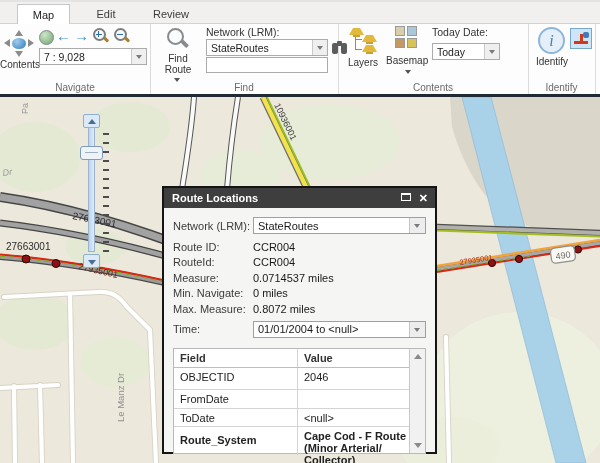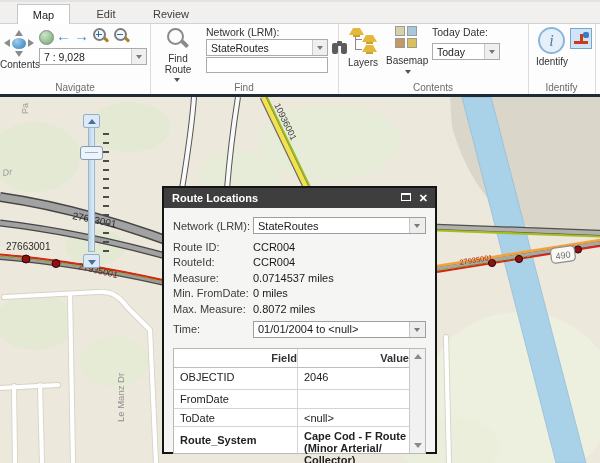--- a/index.html
+++ b/index.html
@@ -98,21 +98,21 @@
   .dlg-combo .arr:after{content:"";position:absolute;left:50%;top:50%;margin:-1.5px 0 0 -3.5px;
       border-left:3.5px solid transparent;border-right:3.5px solid transparent;border-top:4px solid #7a7a7a;}
   
   .tbl{margin-top:8px;border:1px solid #b9b9b9;background:#fff;display:flex;height:106px;box-sizing:border-box;}
   .tbl-main{flex:1;}
   .trow{display:flex;border-bottom:1px solid #d4d4d4;box-sizing:border-box;}
   .trow:last-child{border-bottom:none;font-weight:bold;}
   .tcell{font-size:11px;color:#222;padding:3px 0 0 6px;box-sizing:border-box;line-height:12px;}
   .tcell.f{width:124px;flex:none;border-right:1px solid #d4d4d4;}
   .tcell.v{flex:1;}
-  .thead .tcell{font-weight:bold;color:#333;text-align:right;}
+  .thead .tcell{font-weight:bold;color:#333;}
   .thead{height:19px;border-bottom:1px solid #bdbdbd;}
   .rh1{height:22px;} .rh2{height:19px;} .rh3{height:18px;} .rh4{height:28px;}
   .tscroll{width:15px;flex:none;background:#f1f1f1;border-left:1px solid #c9c9c9;position:relative;}
   .tscroll .sa-up{position:absolute;left:3.5px;top:5px;border-left:4px solid transparent;border-right:4px solid transparent;border-bottom:5px solid #8a8a8a;}
   .tscroll .sa-dn{position:absolute;left:3.5px;bottom:5px;border-left:4px solid transparent;border-right:4px solid transparent;border-top:5px solid #8a8a8a;}
   svg text{font-family:"Liberation Sans",sans-serif;}
 </style>
 </head>
 <body>
 
@@ -379,21 +379,21 @@
       </div>
       <div class="dlg-row">
         <div class="lbl">RouteId:</div>
         <div class="val">CCR004</div>
       </div>
       <div class="dlg-row">
         <div class="lbl">Measure:</div>
         <div class="val">0.0714537 miles</div>
       </div>
       <div class="dlg-row">
-        <div class="lbl">Min. FromDate:</div>
+        <div class="lbl">Min. Navigate:</div>
         <div class="val">0 miles</div>
       </div>
       <div class="dlg-row">
         <div class="lbl">Max. Measure:</div>
         <div class="val">0.8072 miles</div>
       </div>
 
       <div class="dlg-combo-row" style="margin-top:2px;">
         <div class="lbl">Time:</div>
         <div class="dlg-combo">

